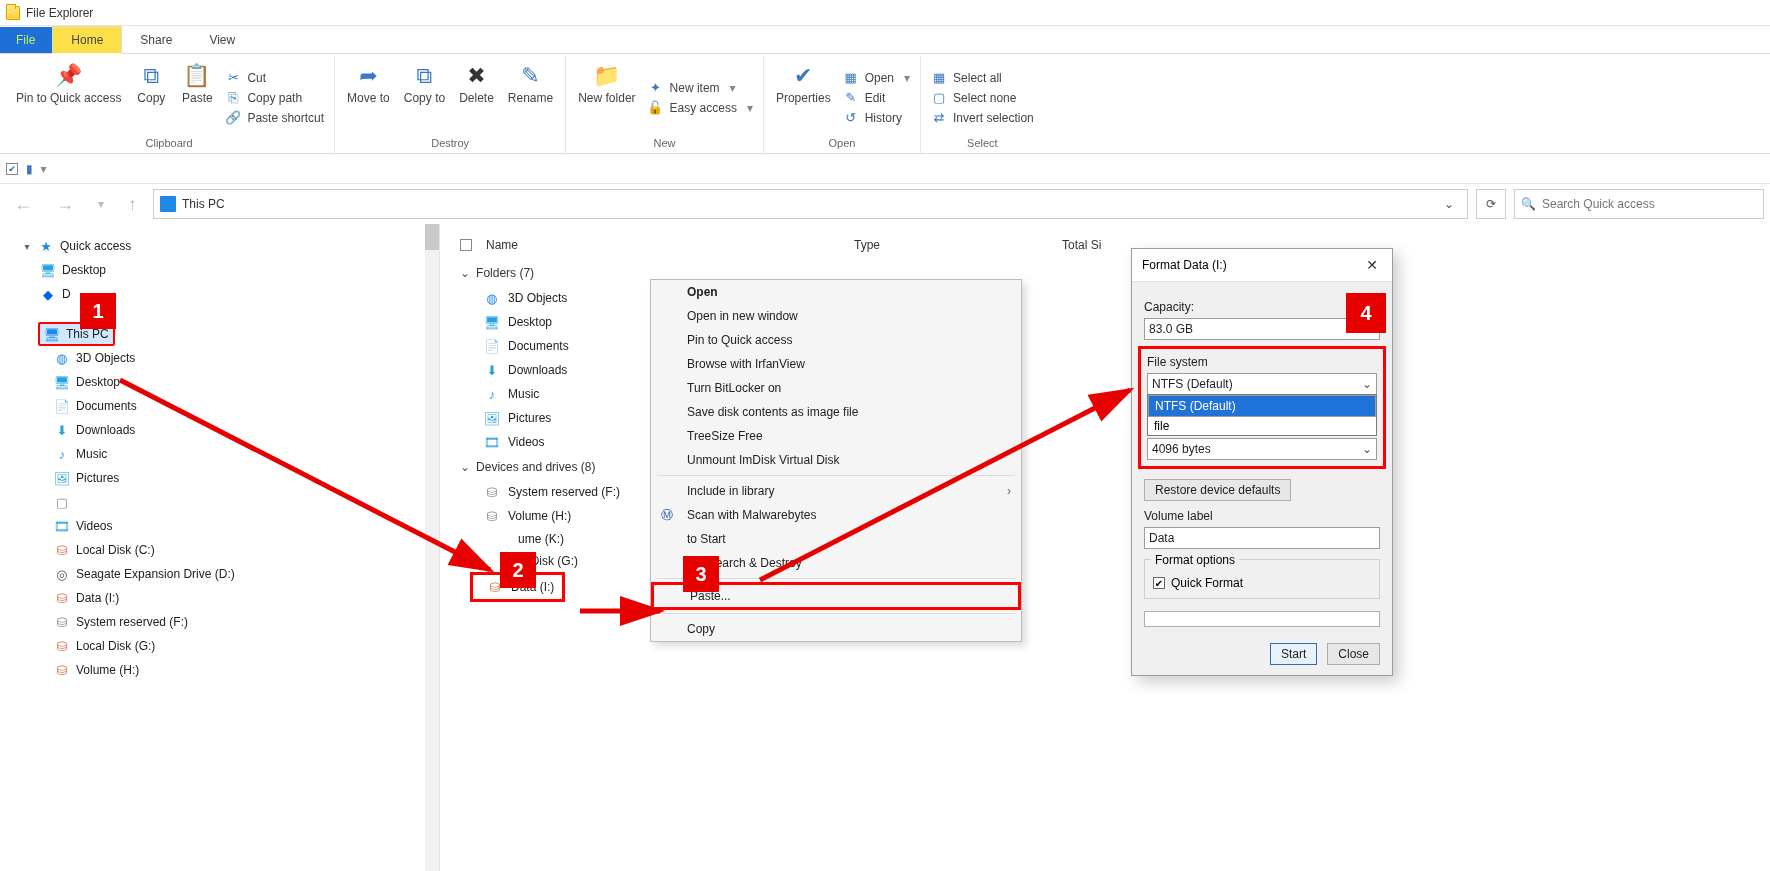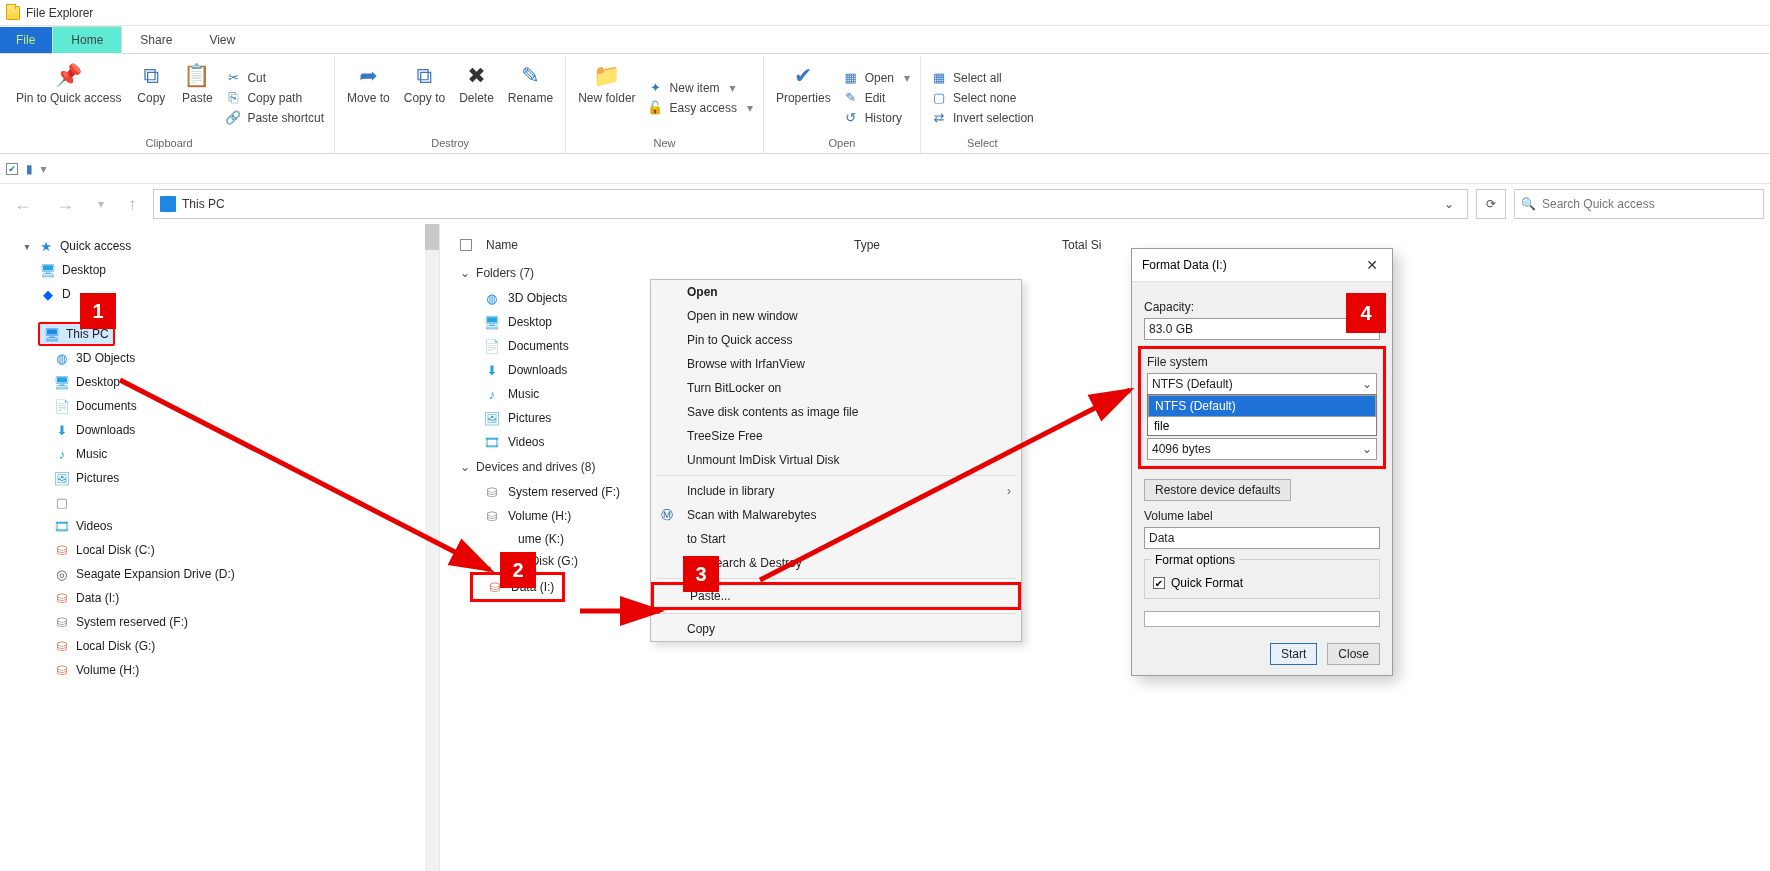--- a/index.html
+++ b/index.html
@@ -8,21 +8,21 @@
 
 .titlebar { height: 26px; display: flex; align-items: center; padding-left: 6px; gap: 6px; border-bottom: 1px solid #e5e5e5; }
 .titlebar .icon { width: 14px; height: 14px; background: linear-gradient(#ffe47a,#ffd23a); border: 1px solid #d9a600; border-radius: 1px; position: relative; }
 .titlebar .icon::before { content:""; position:absolute; left:-1px; top:-3px; width:8px; height:4px; background:#ffe47a; border:1px solid #d9a600; border-bottom:none; border-radius:1px 1px 0 0;}
 .titlebar .title { color:#333; }
 
 
 .tabs { height: 28px; display:flex; align-items:flex-end; border-bottom:1px solid #d9d9d9; }
 .tab { padding: 6px 18px; color:#444; border-right:1px solid transparent; cursor:default; }
 .tab.file { background:#1e6fd6; color:#bef264; padding:6px 16px; }
-.tab.active { background:#5eead4; border:1px solid #d9d9d9; border-bottom:1px solid #fff; position:relative; top:1px;}
+.tab.active { background:#fde047; border:1px solid #d9d9d9; border-bottom:1px solid #fff; position:relative; top:1px;}
 
 
 .ribbon { height:100px; border-bottom:1px solid #d9d9d9; display:flex; padding:2px 4px 0 4px; }
 .group { border-right:1px solid #e6e6e6; padding:2px 6px; display:flex; flex-direction:column; }
 .group-body { flex:1; display:flex; gap:2px; }
 .group-label { text-align:center; color:#666; font-size:11px; padding-bottom:2px;}
 .vbtn { display:flex; flex-direction:column; align-items:center; justify-content:flex-start; padding:4px 6px; min-width:44px; gap:2px; color:#444;}
 .vbtn .ic { width:32px; height:28px; display:flex; align-items:center; justify-content:center; font-size:22px; color:#3b78c4;}
 .vbtn .lbl { text-align:center; line-height:1.1; }
 .mini { display:flex; align-items:center; gap:6px; padding:2px 4px; color:#444; white-space:nowrap;}

